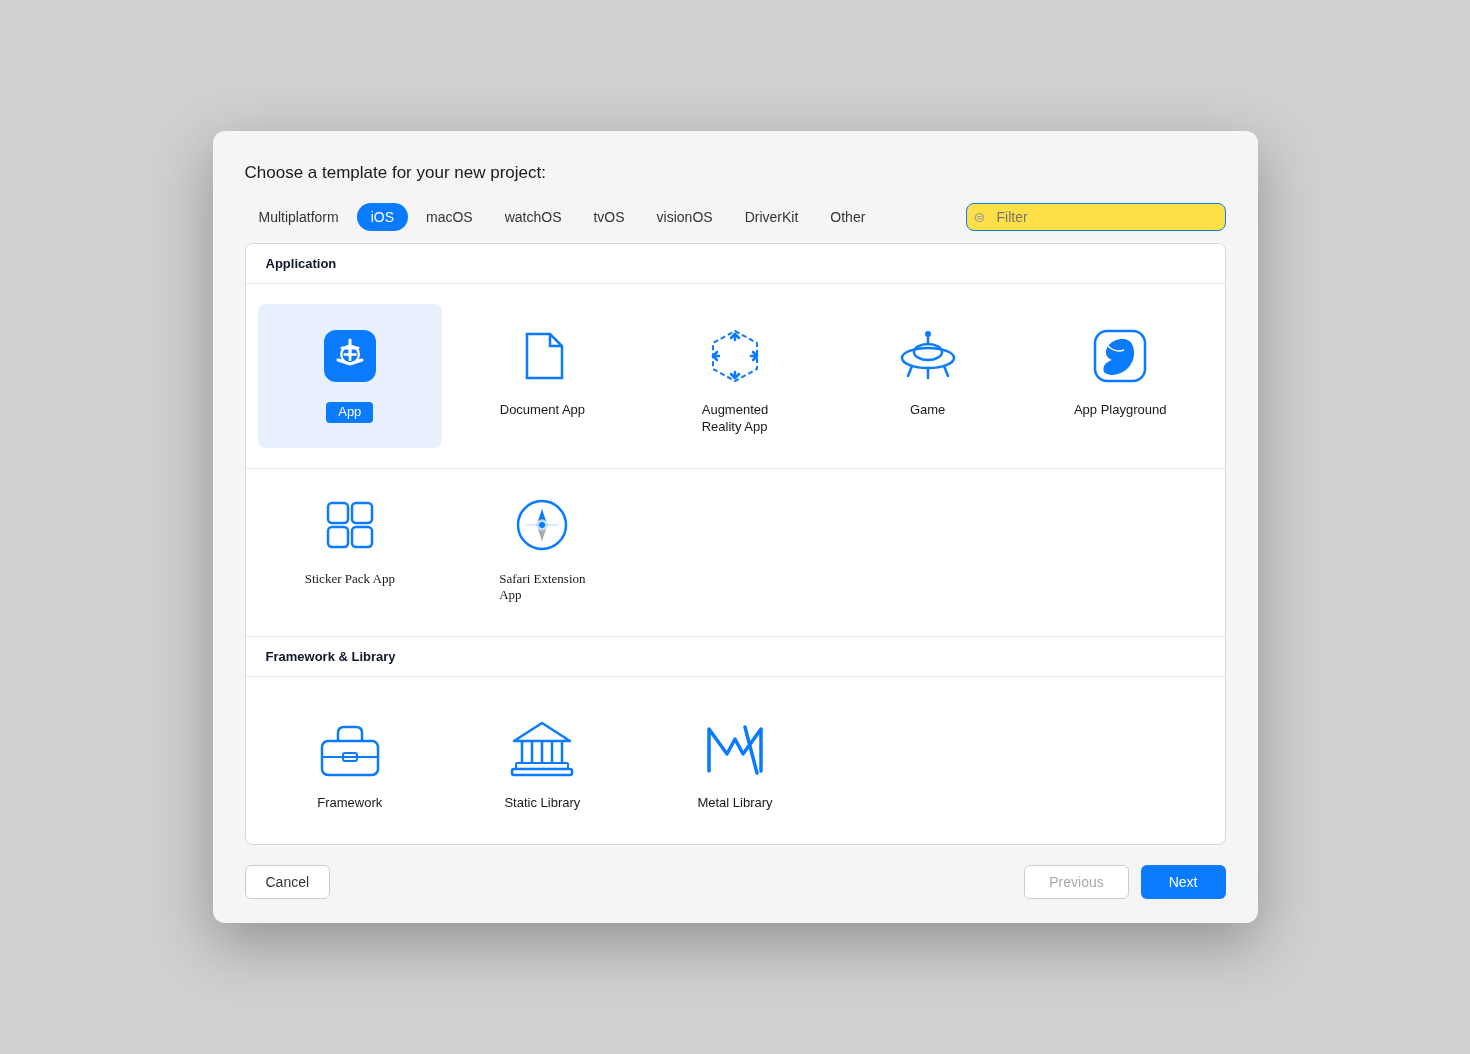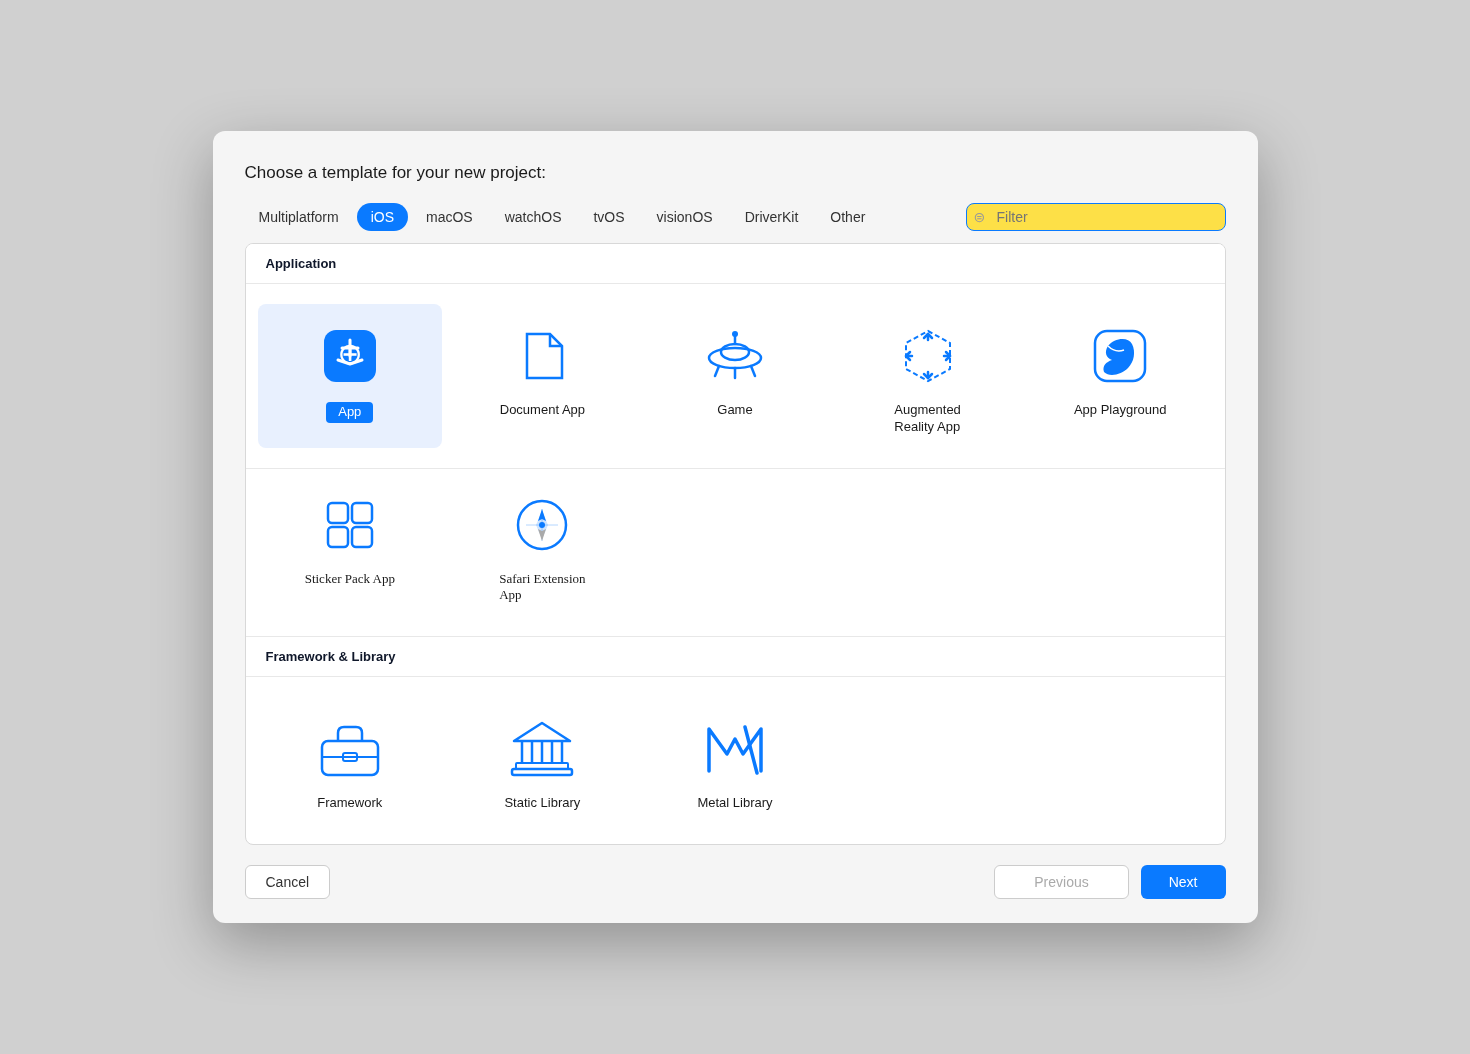--- a/index.html
+++ b/index.html
@@ -142,21 +142,21 @@
       color: #333;
     }
     .footer-right {
       display: flex;
       gap: 12px;
     }
     .btn-previous {
       border: 1px solid #ccc;
       background: white;
       border-radius: 6px;
-      padding: 8px 39px;
+      padding: 8px 24px;
       font-size: 14px;
       cursor: pointer;
       color: #aaa;
     }
     .btn-next {
       background: #0a7aff;
       color: white;
       border: none;
       border-radius: 6px;
       padding: 8px 28px;
@@ -213,56 +213,56 @@
           <svg width="60" height="60" viewBox="0 0 60 60">
             <path d="M15 8 L38 8 L50 20 L50 52 L15 52 Z" fill="none" stroke="#0a7aff" stroke-width="2.5"></path>
             <path d="M38 8 L38 20 L50 20" fill="none" stroke="#0a7aff" stroke-width="2.5"></path>
           </svg>
         </div>
         <div class="item-label">Document App</div>
       </div>
 
       <div class="item-cell">
         <div class="item-icon">
+          <svg width="60" height="60" viewBox="0 0 60 60">
+
+            <polygon points="30,5 52,17 52,43 30,55 8,43 8,17" fill="none" stroke="#0a7aff" stroke-width="2" stroke-dasharray="5,3"></polygon>
+
+            <line x1="30" y1="14" x2="30" y2="8" stroke="#0a7aff" stroke-width="2.5" stroke-linecap="round"></line>
+            <polyline points="26,12 30,8 34,12" fill="none" stroke="#0a7aff" stroke-width="2.5" stroke-linecap="round" stroke-linejoin="round"></polyline>
+
+            <line x1="30" y1="46" x2="30" y2="52" stroke="#0a7aff" stroke-width="2.5" stroke-linecap="round"></line>
+            <polyline points="26,48 30,52 34,48" fill="none" stroke="#0a7aff" stroke-width="2.5" stroke-linecap="round" stroke-linejoin="round"></polyline>
+
+            <line x1="14" y1="30" x2="8" y2="30" stroke="#0a7aff" stroke-width="2.5" stroke-linecap="round"></line>
+            <polyline points="12,26 8,30 12,34" fill="none" stroke="#0a7aff" stroke-width="2.5" stroke-linecap="round" stroke-linejoin="round"></polyline>
+
+            <line x1="46" y1="30" x2="52" y2="30" stroke="#0a7aff" stroke-width="2.5" stroke-linecap="round"></line>
+            <polyline points="48,26 52,30 48,34" fill="none" stroke="#0a7aff" stroke-width="2.5" stroke-linecap="round" stroke-linejoin="round"></polyline>
+          </svg>
+        </div>
+        <div class="item-label">Augmented<br>Reality App</div>
+      </div>
+
+      <div class="item-cell">
+        <div class="item-icon">
           <svg width="72" height="60" viewBox="0 0 72 60">
 
             <ellipse cx="36" cy="32" rx="26" ry="10" fill="none" stroke="#0a7aff" stroke-width="2.5"></ellipse>
             <ellipse cx="36" cy="26" rx="14" ry="8" fill="none" stroke="#0a7aff" stroke-width="2.5"></ellipse>
 
             <line x1="36" y1="18" x2="36" y2="10" stroke="#0a7aff" stroke-width="2.5" stroke-linecap="round"></line>
             <circle cx="36" cy="8" r="3" fill="#0a7aff"></circle>
 
             <line x1="20" y1="40" x2="16" y2="50" stroke="#0a7aff" stroke-width="2.5" stroke-linecap="round"></line>
             <line x1="52" y1="40" x2="56" y2="50" stroke="#0a7aff" stroke-width="2.5" stroke-linecap="round"></line>
             <line x1="36" y1="42" x2="36" y2="52" stroke="#0a7aff" stroke-width="2.5" stroke-linecap="round"></line>
           </svg>
         </div>
         <div class="item-label">Game</div>
-      </div>
-
-      <div class="item-cell">
-        <div class="item-icon">
-          <svg width="60" height="60" viewBox="0 0 60 60">
-
-            <polygon points="30,5 52,17 52,43 30,55 8,43 8,17" fill="none" stroke="#0a7aff" stroke-width="2" stroke-dasharray="5,3"></polygon>
-
-            <line x1="30" y1="14" x2="30" y2="8" stroke="#0a7aff" stroke-width="2.5" stroke-linecap="round"></line>
-            <polyline points="26,12 30,8 34,12" fill="none" stroke="#0a7aff" stroke-width="2.5" stroke-linecap="round" stroke-linejoin="round"></polyline>
-
-            <line x1="30" y1="46" x2="30" y2="52" stroke="#0a7aff" stroke-width="2.5" stroke-linecap="round"></line>
-            <polyline points="26,48 30,52 34,48" fill="none" stroke="#0a7aff" stroke-width="2.5" stroke-linecap="round" stroke-linejoin="round"></polyline>
-
-            <line x1="14" y1="30" x2="8" y2="30" stroke="#0a7aff" stroke-width="2.5" stroke-linecap="round"></line>
-            <polyline points="12,26 8,30 12,34" fill="none" stroke="#0a7aff" stroke-width="2.5" stroke-linecap="round" stroke-linejoin="round"></polyline>
-
-            <line x1="46" y1="30" x2="52" y2="30" stroke="#0a7aff" stroke-width="2.5" stroke-linecap="round"></line>
-            <polyline points="48,26 52,30 48,34" fill="none" stroke="#0a7aff" stroke-width="2.5" stroke-linecap="round" stroke-linejoin="round"></polyline>
-          </svg>
-        </div>
-        <div class="item-label">Augmented<br>Reality App</div>
       </div>
 
       <div class="item-cell">
         <div class="item-icon">
           <svg width="60" height="60" viewBox="0 0 60 60">
             <rect x="5" y="5" width="50" height="50" rx="12" fill="none" stroke="#0a7aff" stroke-width="2.5"></rect>
 
             <path d="M42 18 C38 10 24 12 18 20 C14 26 16 32 22 34 C16 36 12 40 14 46 C20 52 32 48 38 42 C44 36 46 26 42 18 Z" fill="#0a7aff"></path>
             <path d="M18 20 C22 24 28 26 34 24" fill="none" stroke="white" stroke-width="1.5"></path>
           </svg>

